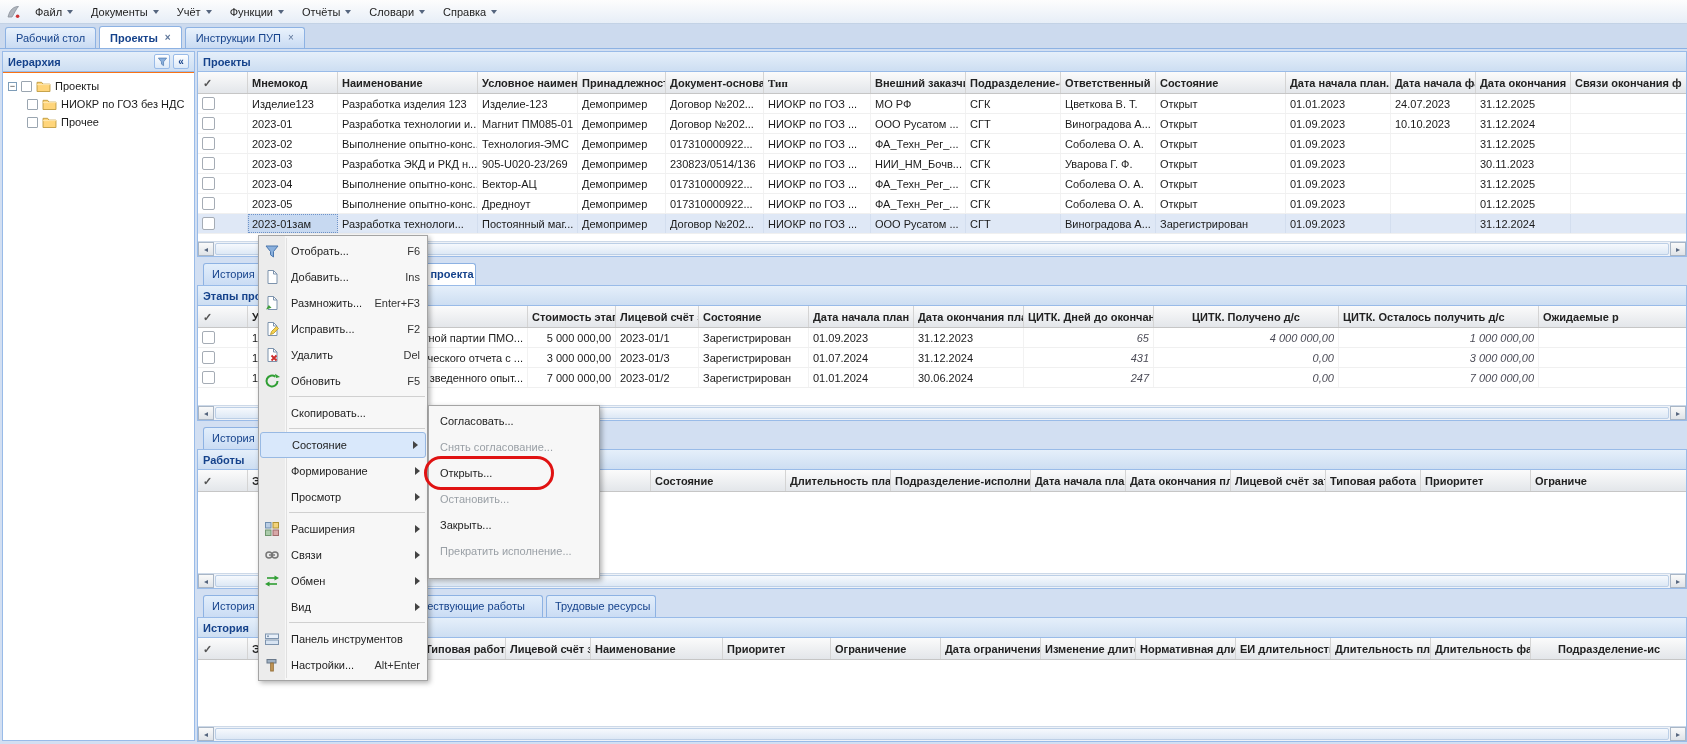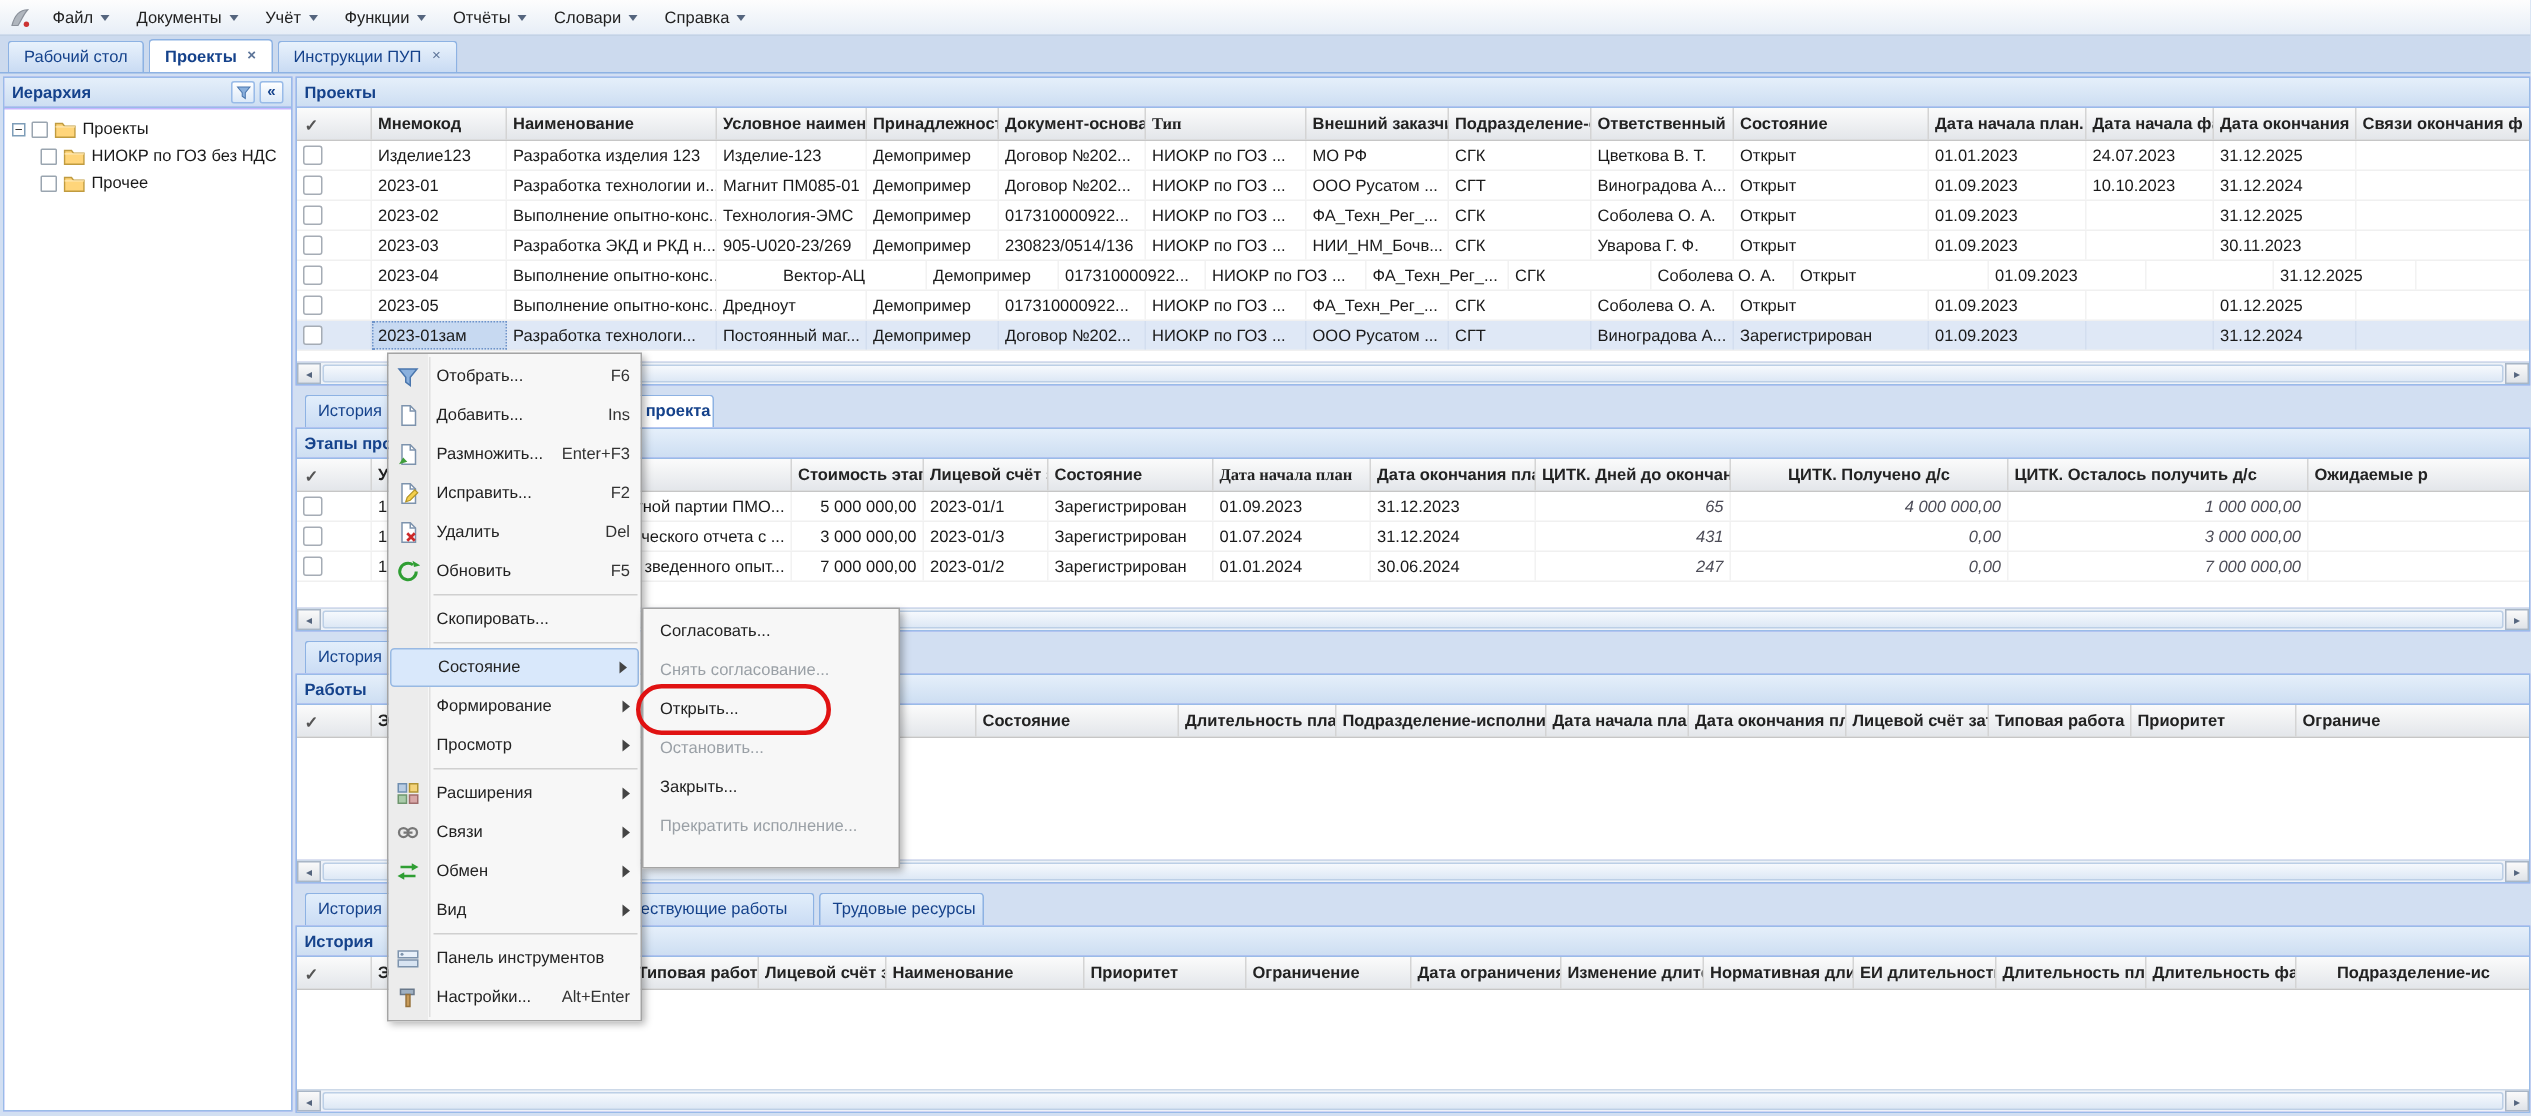--- a/index.html
+++ b/index.html
@@ -12,21 +12,21 @@
   .menu-top{display:flex;align-items:center;gap:5px;padding:3px 9px;color:#222;border-radius:2px;cursor:default}
   .caret{width:0;height:0;border-left:3px solid transparent;border-right:3px solid transparent;border-top:4px solid #55657e}
 
   
   .tabbar{position:absolute;left:0;top:24px;width:1687px;height:25px;background:#ccdaee;border-bottom:1px solid #8db2e3;display:flex;align-items:flex-end;padding-left:5px;gap:3px}
   .tab{height:21px;display:flex;align-items:center;gap:7px;padding:0 10px;border:1px solid #8db2e3;border-bottom:none;border-radius:3px 3px 0 0;background:linear-gradient(#e9f2fc,#c9dbf3);color:#15428b;white-space:nowrap}
   .tab.active{background:#fff;font-weight:bold;height:22px}
   .tclose{font-size:10px;color:#5d7599;line-height:10px}
 
   
-  .panel{position:absolute;background:#c4b5fd;border:1px solid #99bbe8}
+  .panel{position:absolute;background:#f97316;border:1px solid #99bbe8}
   .panel-header{height:20px;background:linear-gradient(#e5effa,#cddef2);border-bottom:1px solid #99bbe8;color:#15428b;font-weight:bold;display:flex;align-items:center;padding:0 5px;overflow:hidden;white-space:nowrap}
   .hdr-icons{margin-left:auto;display:flex;gap:3px;align-items:center}
   .hicon{width:16px;height:15px;display:inline-flex;align-items:center;justify-content:center;border:1px solid #99bbe8;background:linear-gradient(#fff,#dce9f8);border-radius:2px;color:#15428b;font-size:10px;line-height:12px}
 
   
   .tree{position:absolute;top:21px;left:0;right:0;bottom:0;background:#fff;padding-top:4px}
   .tnode{height:18px;display:flex;align-items:center;gap:4px;white-space:nowrap;overflow:hidden}
   .lvl0{padding-left:5px}
   .lvl1{padding-left:24px}
   .expander{width:9px;height:9px;border:1px solid #7e9db8;background:#fff;font-size:9px;line-height:7px;text-align:center;color:#333}
@@ -270,21 +270,21 @@
         <div class="g-cell" style="width: 85px;"></div>
         <div class="g-cell" style="width: 95px;">30.11.2023</div>
         <div class="g-cell" style="width: 117px;"></div>
       </div>
       <div class="grid-row">
         <div class="g-cell chk-col" style="width: 50px;">
           <div class="cb"></div>
         </div>
         <div class="g-cell" style="width: 90px;">2023-04</div>
         <div class="g-cell" style="width: 140px;">Выполнение опытно-конс...</div>
-        <div class="g-cell" style="width: 100px; margin-left: 40px;">Вектор-АЦ</div>
+        <div class="g-cell" style="width: 100px;">Вектор-АЦ</div>
         <div class="g-cell" style="width: 88px;">Демопример</div>
         <div class="g-cell" style="width: 98px;">017310000922...</div>
         <div class="g-cell" style="width: 107px;">НИОКР по ГОЗ ...</div>
         <div class="g-cell" style="width: 95px;">ФА_Техн_Рег_...</div>
         <div class="g-cell" style="width: 95px;">СГК</div>
         <div class="g-cell" style="width: 95px;">Соболева О. А.</div>
         <div class="g-cell" style="width: 130px;">Открыт</div>
         <div class="g-cell" style="width: 105px;">01.09.2023</div>
         <div class="g-cell" style="width: 85px;"></div>
         <div class="g-cell" style="width: 95px;">31.12.2025</div>
@@ -345,21 +345,21 @@
     <span>Этапы проекта</span>
   </div>
   <div class="gridbox" id="stages-grid">
       <div class="grid-head">
         <div class="gh-cell chk-col" style="width: 50px;">✓</div>
         <div class="gh-cell" style="width: 60px;">Уров</div>
         <div class="gh-cell" style="width: 220px;"></div>
         <div class="gh-cell" style="width: 88px;">Стоимость этапа</div>
         <div class="gh-cell" style="width: 83px;">Лицевой счёт затрат</div>
         <div class="gh-cell" style="width: 110px;">Состояние</div>
-        <div class="gh-cell" style="width: 105px; font-family: Liberation Serif, serif;">Дата начала план</div>
+        <div class="gh-cell" style="width: 105px;">Дата начала план</div>
         <div class="gh-cell" style="width: 110px;">Дата окончания план</div>
         <div class="gh-cell" style="width: 130px;">ЦИТК. Дней до окончания</div>
         <div class="gh-cell" style="width: 185px; text-align: center;">ЦИТК. Получено д/с</div>
         <div class="gh-cell" style="width: 200px;">ЦИТК. Осталось получить д/с</div>
         <div class="gh-cell" style="width: 149px;">Ожидаемые р</div>
       </div>
       <div class="grid-row">
         <div class="g-cell chk-col" style="width: 50px;">
           <div class="cb"></div>
         </div>

